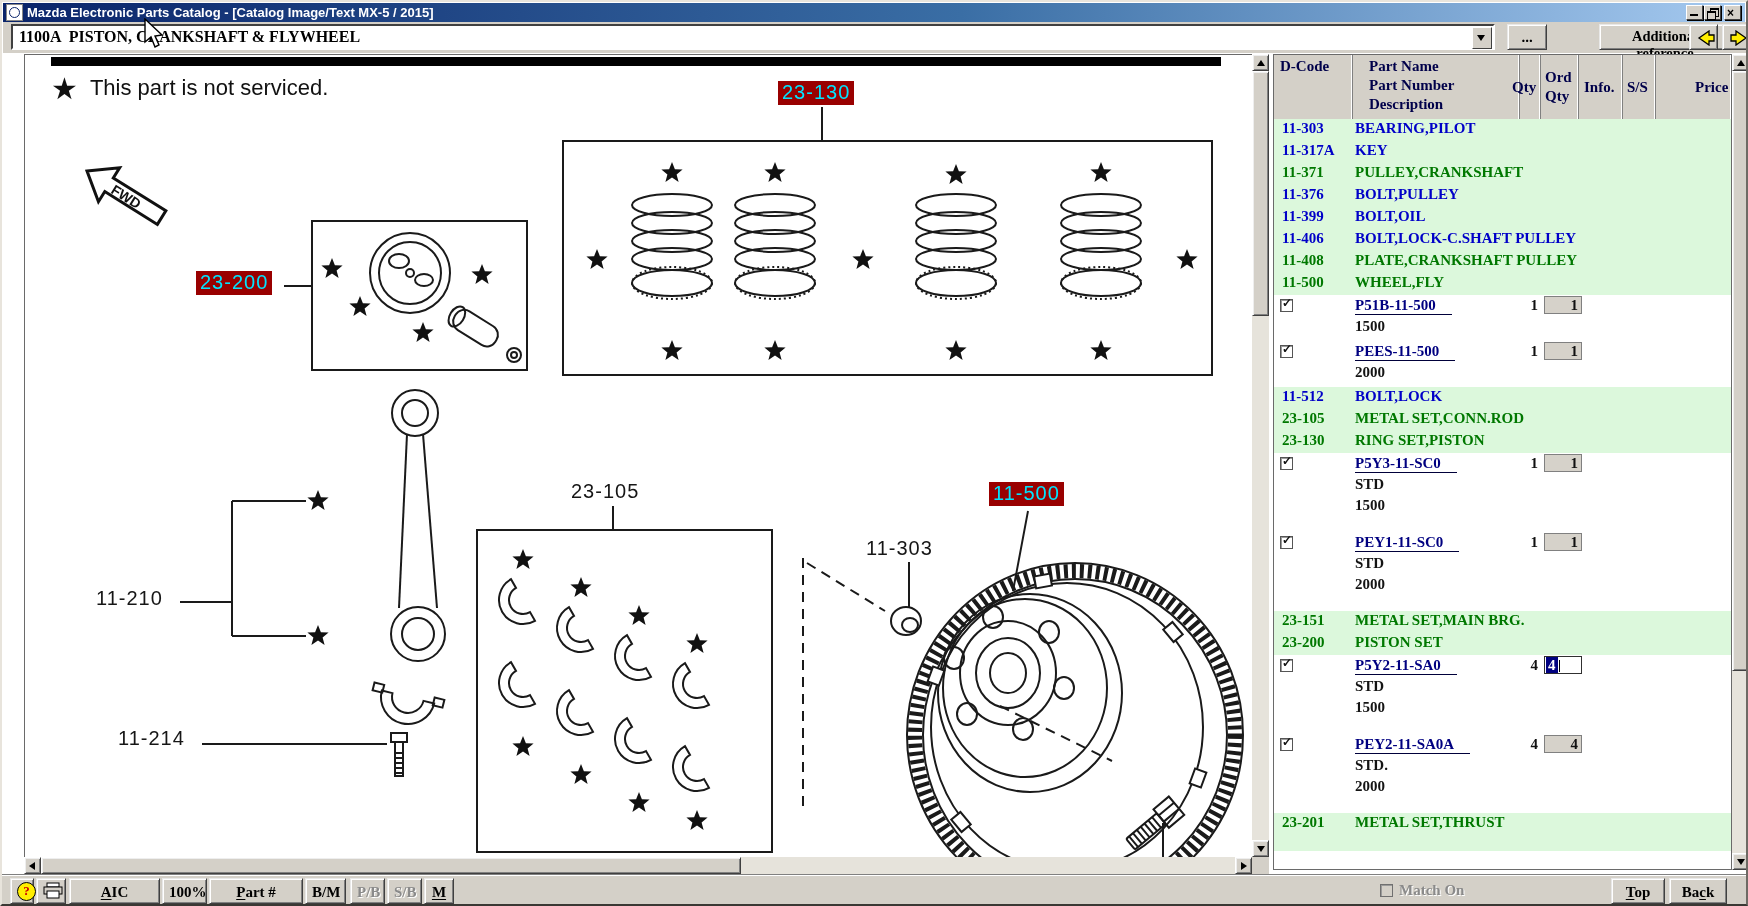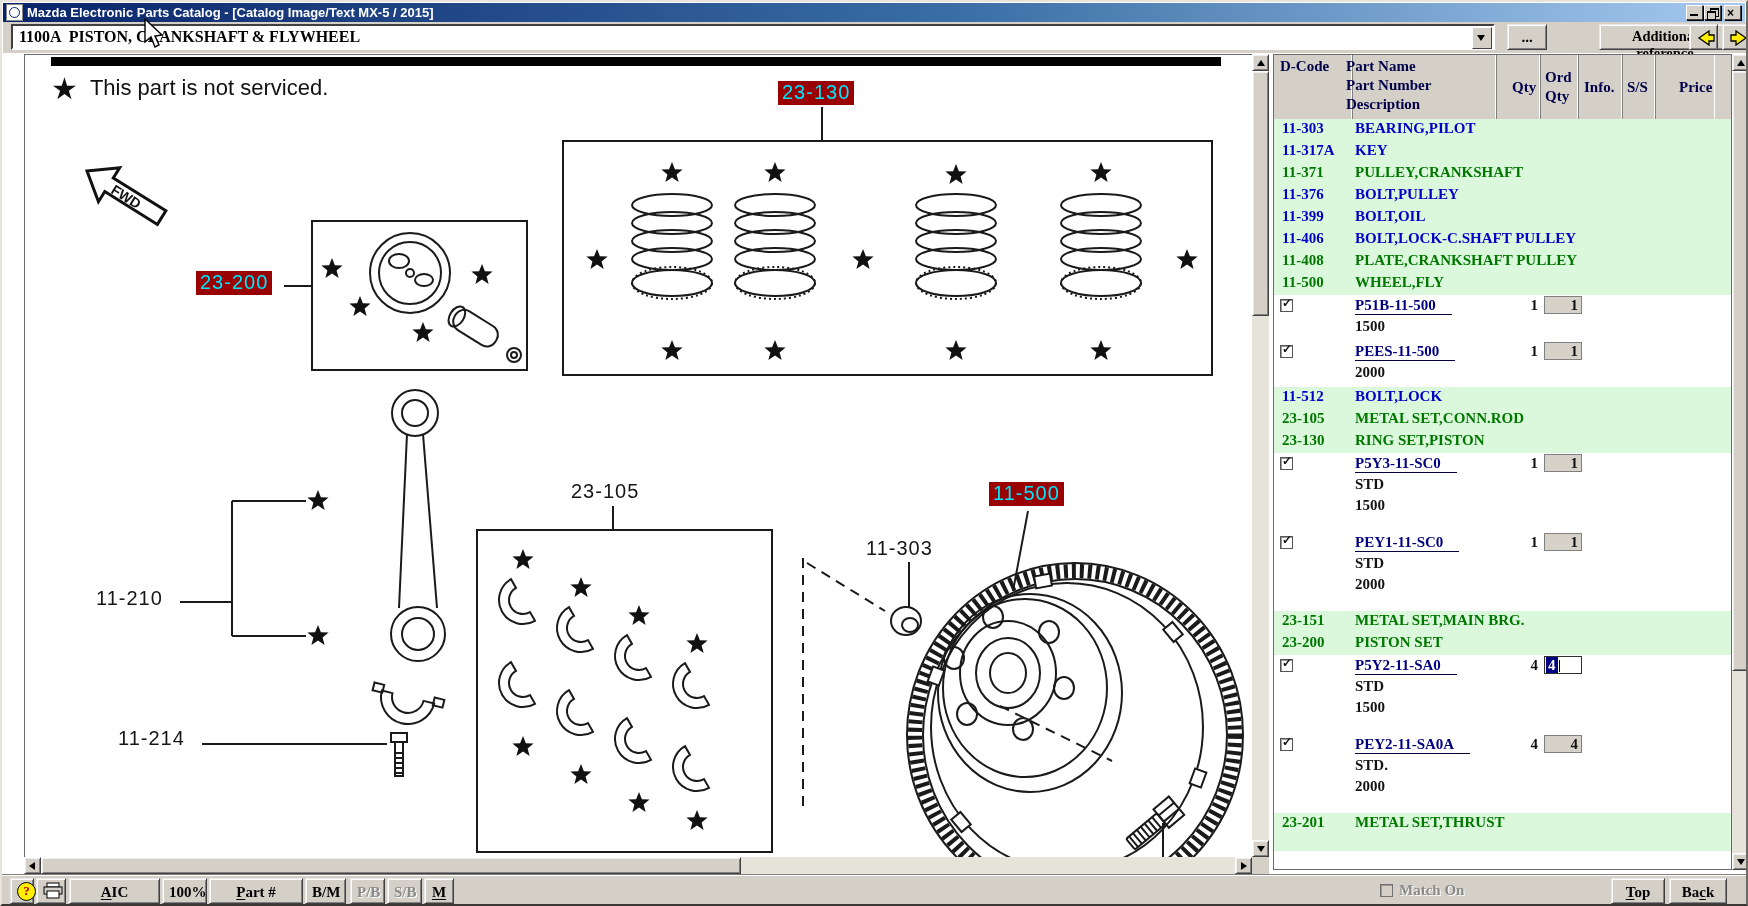--- a/index.html
+++ b/index.html
@@ -328,39 +328,39 @@
         <span class="trr"></span>
       </div>
   </div>
   <div style="position:absolute;left:1250px;top:855px;width:17px;height:17px;background:#d4d0c8;"></div>
 
   <div id="table-panel">
     <div id="table-header">
       <div class="hcell" style="left:0;width:79px;">
           <div class="hline">D-Code</div>
         </div>
-      <div class="hcell" style="left:66px;width:157px;">
+      <div class="hcell" style="left:89px;width:157px;">
         <div class="hline">Part Name</div>
         <div class="hline" style="padding-top:0;">Part Number</div>
         <div class="hline" style="padding-top:0;">Description</div>
       </div>
       <div class="hcell" style="left:236px;width:31px;">
           <div class="hline" style="padding:23px 0 0 2px;">Qty</div>
         </div>
       <div class="hcell" style="left:267px;width:38px;">
         <div class="hline" style="padding:13px 0 0 4px;">Ord</div>
         <div class="hline" style="padding:0 0 0 4px;">Qty</div>
       </div>
       <div class="hcell" style="left:305px;width:44px;">
           <div class="hline" style="padding:23px 0 0 5px;">Info.</div>
         </div>
       <div class="hcell" style="left:349px;width:33px;">
           <div class="hline" style="padding:23px 0 0 4px;">S/S</div>
         </div>
-      <div class="hcell" style="left:366px;width:75px;border-right:none;padding-left:21px;">
+      <div class="hcell" style="left:382px;width:75px;border-right:none;padding-left:21px;">
           <div class="hline" style="padding:23px 0 0 18px;">Price</div>
         </div>
     </div>
     <div id="table-rows">
         <div class="trow sec" style="height: 22px;">
           <span class="dc blue">11-303</span>
           <span class="pn blue">BEARING,PILOT</span>
         </div>
         <div class="trow sec" style="height: 22px;">
           <span class="dc blue">11-317A</span>

